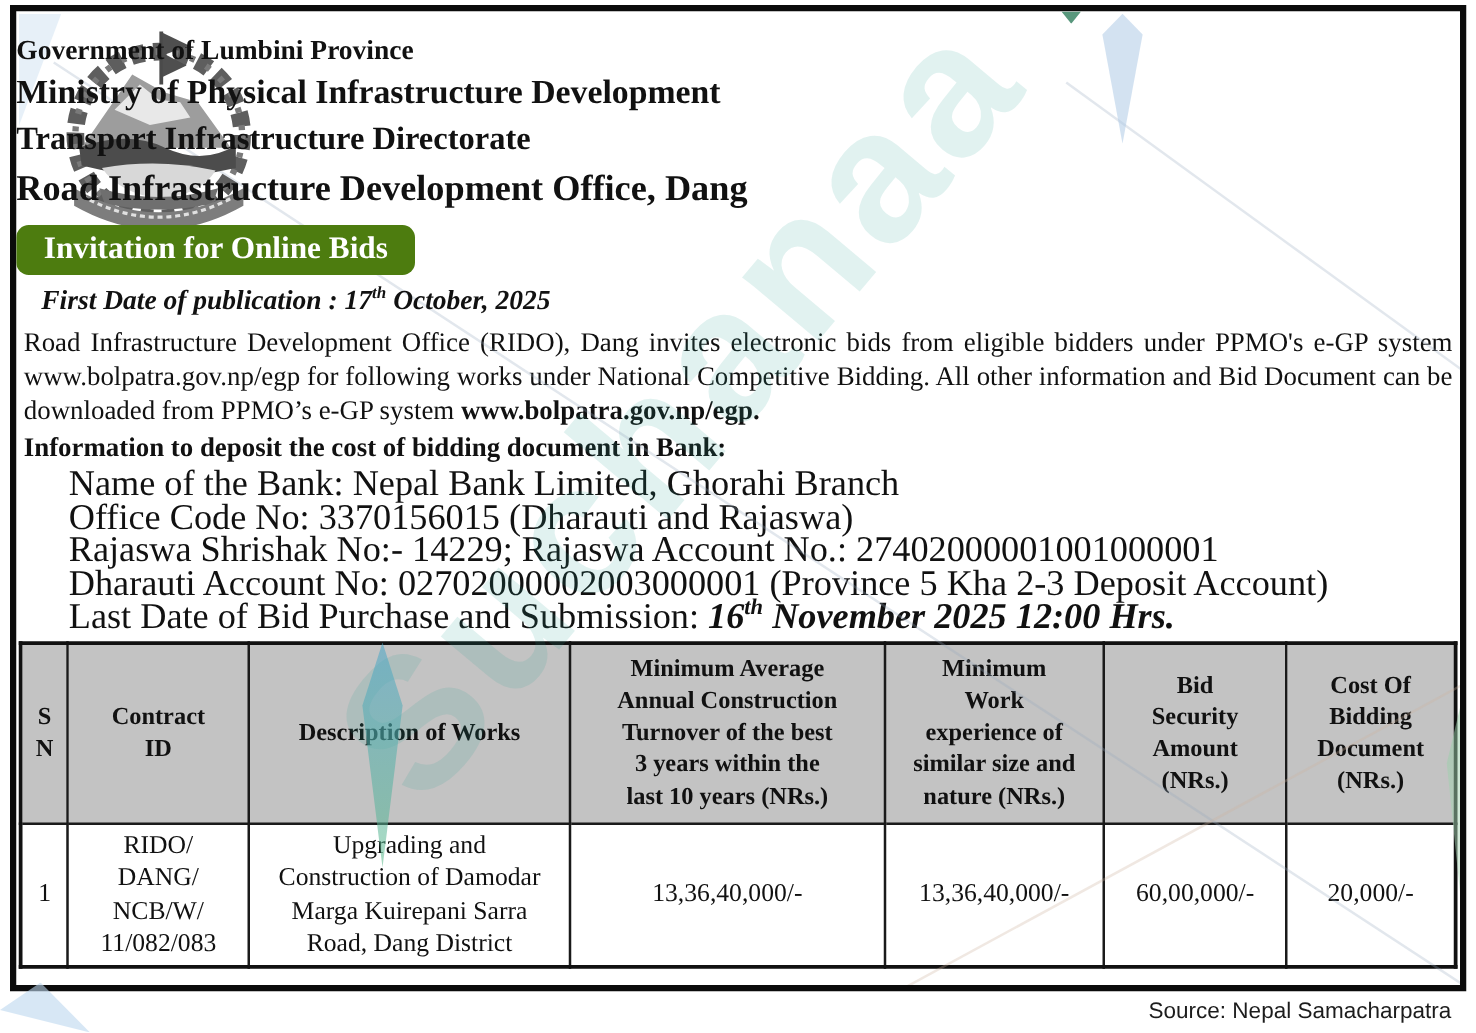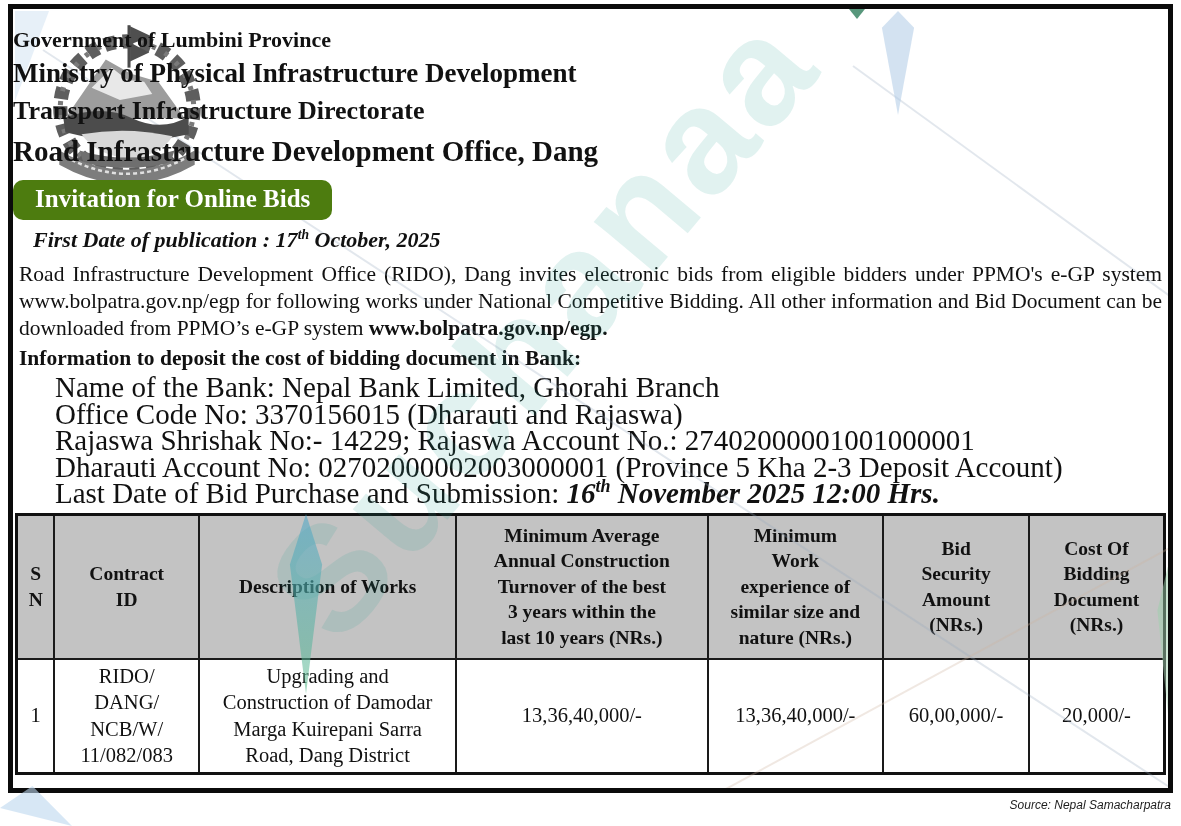--- a/index.html
+++ b/index.html
@@ -85,22 +85,22 @@
   table.bid td{font-size:20.5px;line-height:26.5px;height:108px;background:transparent;}
   .c-sn{width:3.3%;}
   .c-cid{width:12.6%;}
   .c-desc{width:22.4%;}
   .c-turn{width:21.9%;}
   .c-exp{width:15.3%;}
   .c-sec{width:12.7%;}
   .c-cost{width:11.8%;}
   
   .source{
-    position:absolute;right:10px;top:798px;font-family:"Liberation Sans",sans-serif;
-    font-style:italic;font-size:12px;color:#1c1c1c;
+    position:absolute;right:20px;top:798px;font-family:"Liberation Sans",sans-serif;
+    font-size:18px;color:#1c1c1c;
   }
 </style>
 </head>
 <body>
 
 <div class="frame">
 
   <div class="decor">
     <div class="wm-text">Suchanaa</div>
     <div class="wm-line" style="left:30px;top:40px;width:1351px;transform:rotate(33.2deg);"></div>

